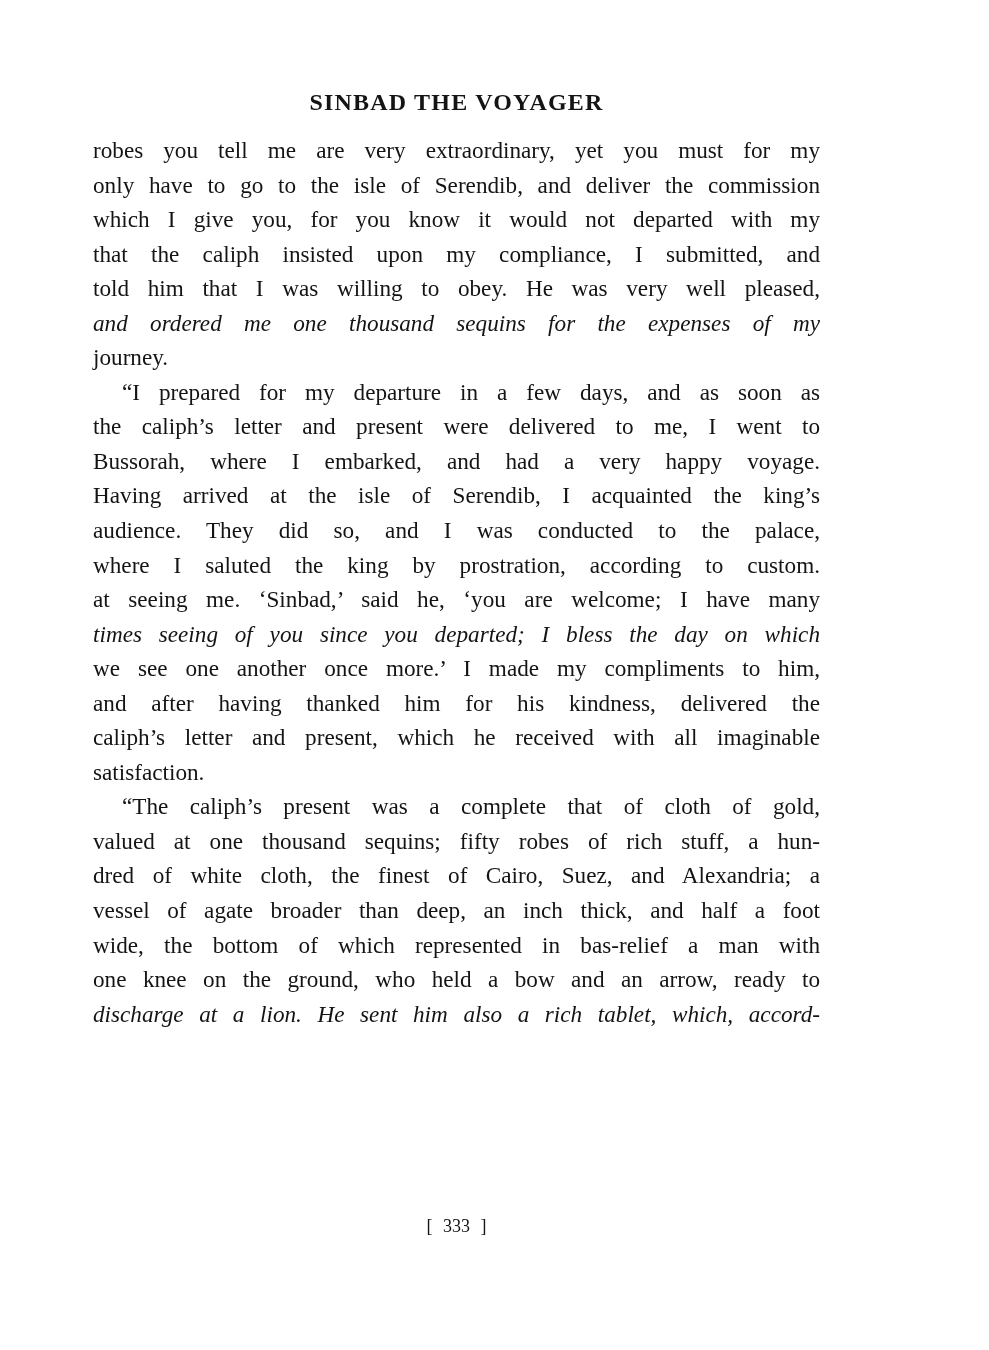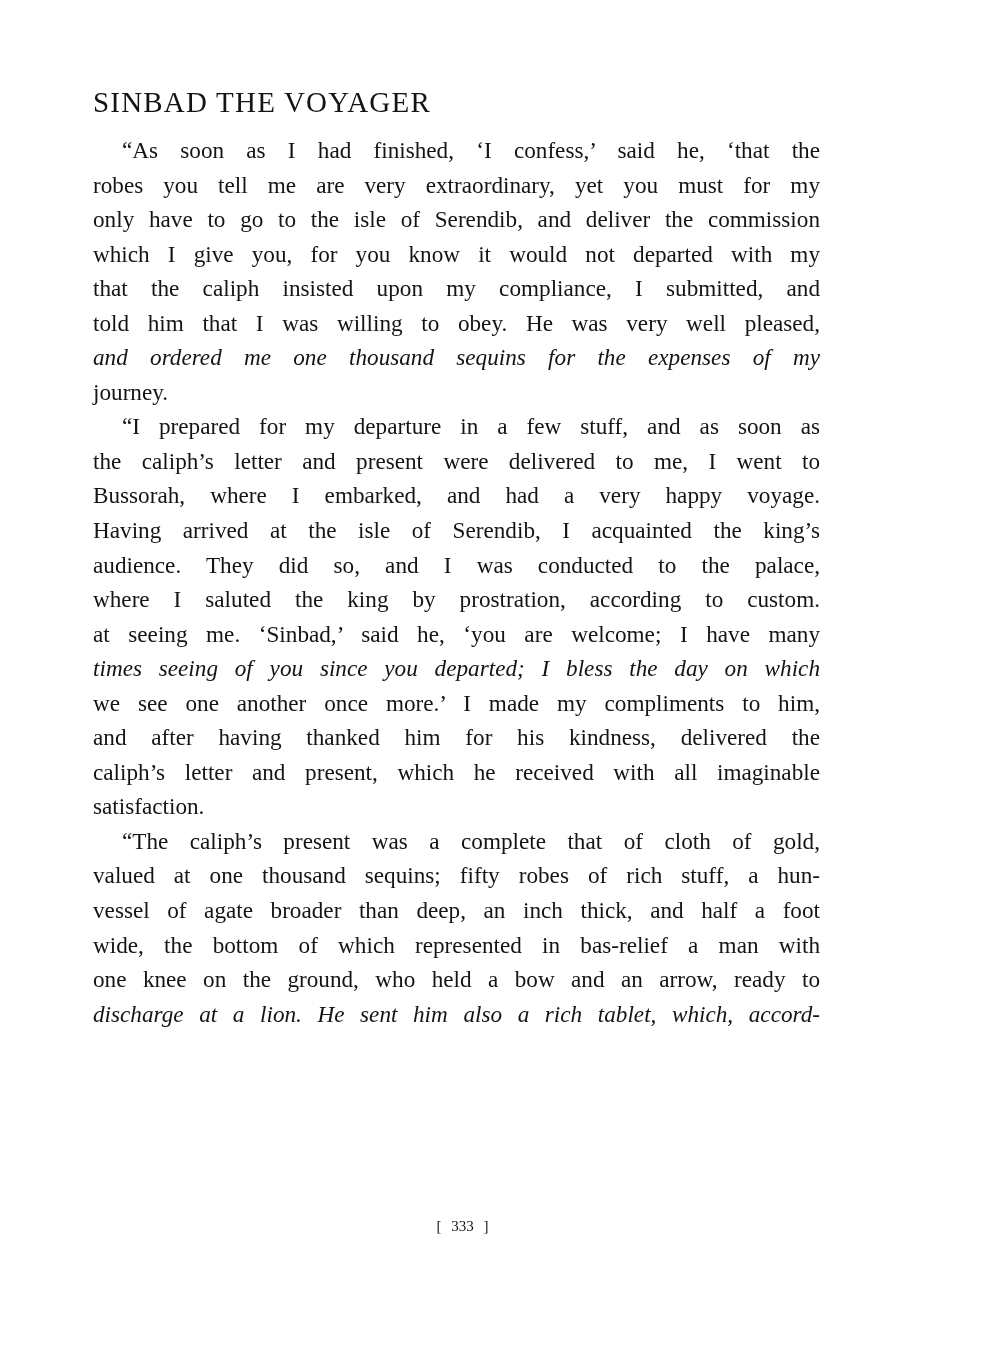--- a/index.html
+++ b/index.html
@@ -15,27 +15,28 @@
       font-family: "Liberation Serif", "DejaVu Serif", serif;
       color: #141414;
     }
     .page {
       position: absolute;
       left: 93px;
       top: 82px;
       width: 727px;
     }
     .running-head {
-      text-align: left;
-      font-size: 29px;
+      text-align: center;
+      font-size: 24px;
       letter-spacing: 1.2px;
       line-height: 40px;
       height: 40px;
       margin-left: 0;
       padding-right: 0;
+      font-weight: bold;
     }
     .body-text {
       margin-top: 11px;
     }
     .line {
       display: block;
       font-size: 23.2px;
       line-height: 34.55px;
       height: 34.55px;
       white-space: nowrap;
@@ -46,56 +47,56 @@
       text-align-last: left;
     }
     .line.indent {
       padding-left: 29px;
     }
     .line.italic {
       font-style: italic;
     }
     .folio {
       position: absolute;
-      left: 6px;
+      left: 0;
       width: 727px;
       top: 1129px;
       text-align: center;
-      font-size: 15px;
+      font-size: 18px;
       line-height: 30px;
       word-spacing: 6px;
     }
   </style>
 </head>
 <body>
 
 <div class="page">
   <div class="running-head">SINBAD THE VOYAGER</div>
   <div class="body-text" id="body-text">
-      <span class="line indent">“As soon as I had finished, ‘I confess,’ said he, ‘that the</span>
       <span class="line">robes you tell me are very extraordinary, yet you must for my</span>
       <span class="line">only have to go to the isle of Serendib, and deliver the commission</span>
       <span class="line">which I give you, for you know it would not departed with my</span>
       <span class="line">that the caliph insisted upon my compliance, I submitted, and</span>
       <span class="line">told him that I was willing to obey.  He was very well pleased,</span>
       <span class="line italic">and ordered me one thousand sequins for the expenses of my</span>
       <span class="line last">journey.</span>
-      <span class="line indent">“I prepared for my departure in a few stuff, and as soon as</span>
+      <span class="line indent">“I prepared for my departure in a few days, and as soon as</span>
       <span class="line">the caliph’s letter and present were delivered to me, I went to</span>
       <span class="line">Bussorah, where I embarked, and had a very happy voyage.</span>
       <span class="line">Having arrived at the isle of Serendib, I acquainted the king’s</span>
       <span class="line">audience.  They did so, and I was conducted to the palace,</span>
       <span class="line">where I saluted the king by prostration, according to custom.</span>
       <span class="line">at seeing me.  ‘Sinbad,’ said he, ‘you are welcome; I have many</span>
       <span class="line italic">times seeing of you since you departed; I bless the day on which</span>
       <span class="line">we see one another once more.’  I made my compliments to him,</span>
       <span class="line">and after having thanked him for his kindness, delivered the</span>
       <span class="line">caliph’s letter and present, which he received with all imaginable</span>
       <span class="line last">satisfaction.</span>
       <span class="line indent">“The caliph’s present was a complete that of cloth of gold,</span>
       <span class="line">valued at one thousand sequins;  fifty robes of rich stuff, a hun-</span>
+      <span class="line">dred of white cloth, the finest of Cairo, Suez, and Alexandria;  a</span>
       <span class="line">vessel of agate broader than deep, an inch thick, and half a foot</span>
       <span class="line">wide, the bottom of which represented in bas-relief a man with</span>
       <span class="line">one knee on the ground, who held a bow and an arrow, ready to</span>
       <span class="line italic">discharge at a lion.  He sent him also a rich tablet, which, accord-</span>
     </div>
   <div class="folio">[ 333 ]</div>
 </div>
 
 </body></html>

